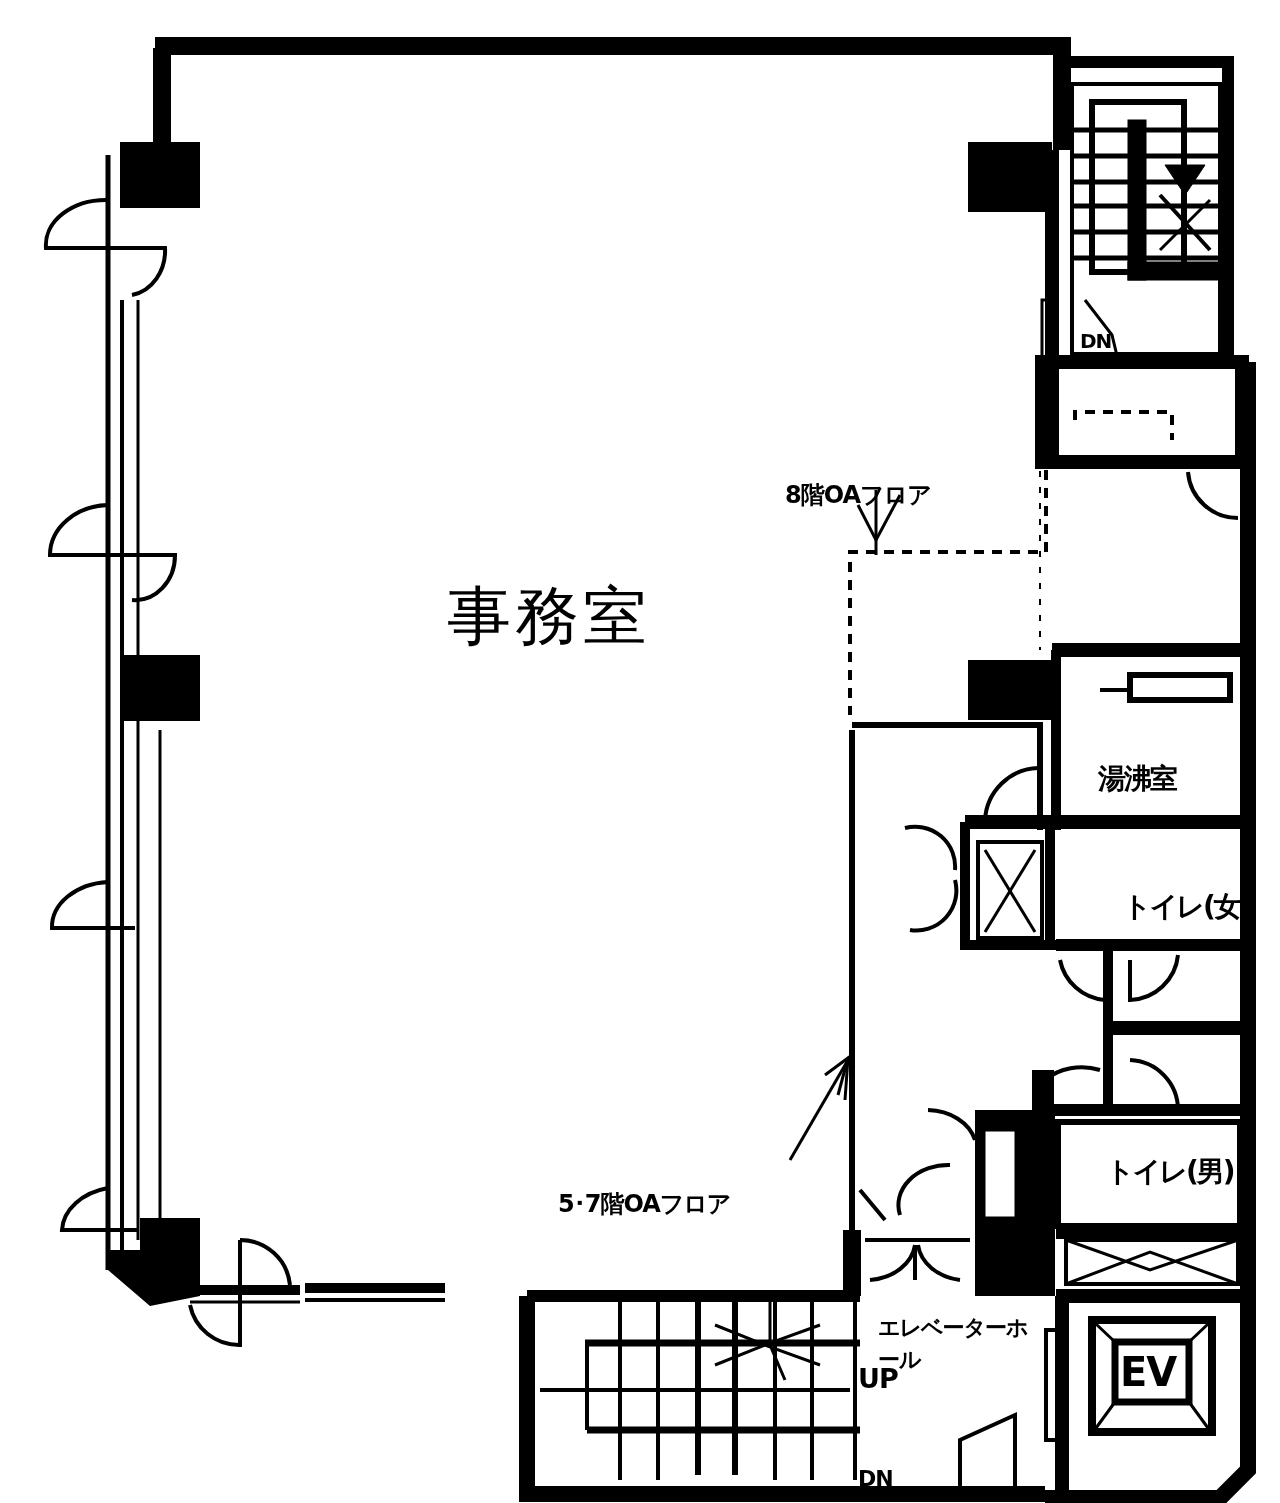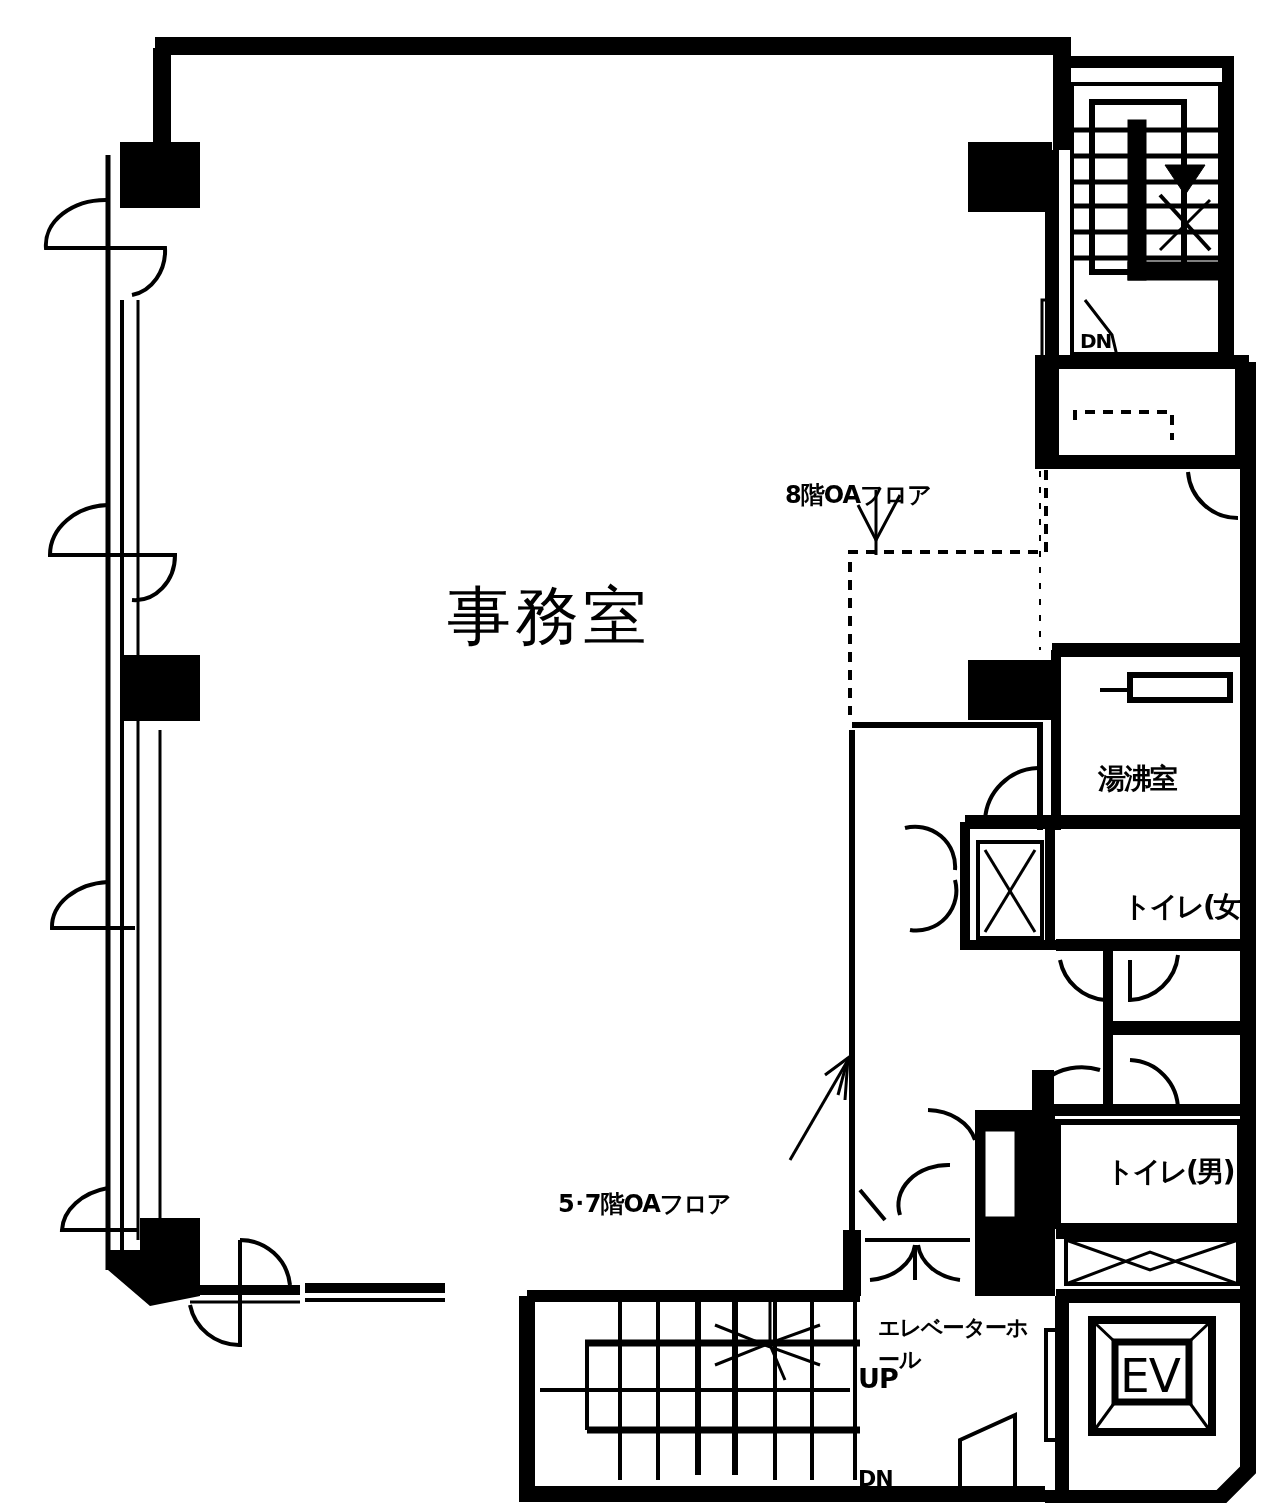--- a/index.html
+++ b/index.html
@@ -159,13 +159,13 @@
 <div class="lbl lbl-office">事務室</div>
 <div class="lbl lbl-small" style="left:785px;top:442px;text-align:right;">8階OAフロア</div>
 <div class="lbl lbl-small" style="left:558px;top:1151px;">5･7階OAフロア</div>
 <div class="lbl lbl-mid" style="left:1098px;top:765px;font-size:28px;">湯沸室</div>
 <div class="lbl lbl-mid" style="left:1075px;top:893px;font-size:28px;margin-left:48px;">トイレ(女)</div>
 <div class="lbl lbl-mid" style="left:1106px;top:1158px;font-size:28px;">トイレ(男)</div>
 <div class="lbl lbl-small" style="left:1080px;top:290px;font-size:20px;">DN</div>
 <div class="lbl lbl-small" style="left:858px;top:1324px;font-size:27px;">UP</div>
 <div class="lbl lbl-small" style="left:858px;top:1427px;font-size:22px;">DN</div>
 <div class="lbl lbl-small" style="left:878px;top:1271px;font-size:22px;width:150px;white-space:normal;line-height:32px;">エレベーターホール</div>
-<div class="lbl" style="left:1120px;top:1352px;font-size:47px;font-weight:normal;letter-spacing:-1px;">EV</div>
+<div class="lbl" style="left:1120px;top:1352px;font-size:40px;font-weight:bold;letter-spacing:-1px;">EV</div>
 
 </body></html>

